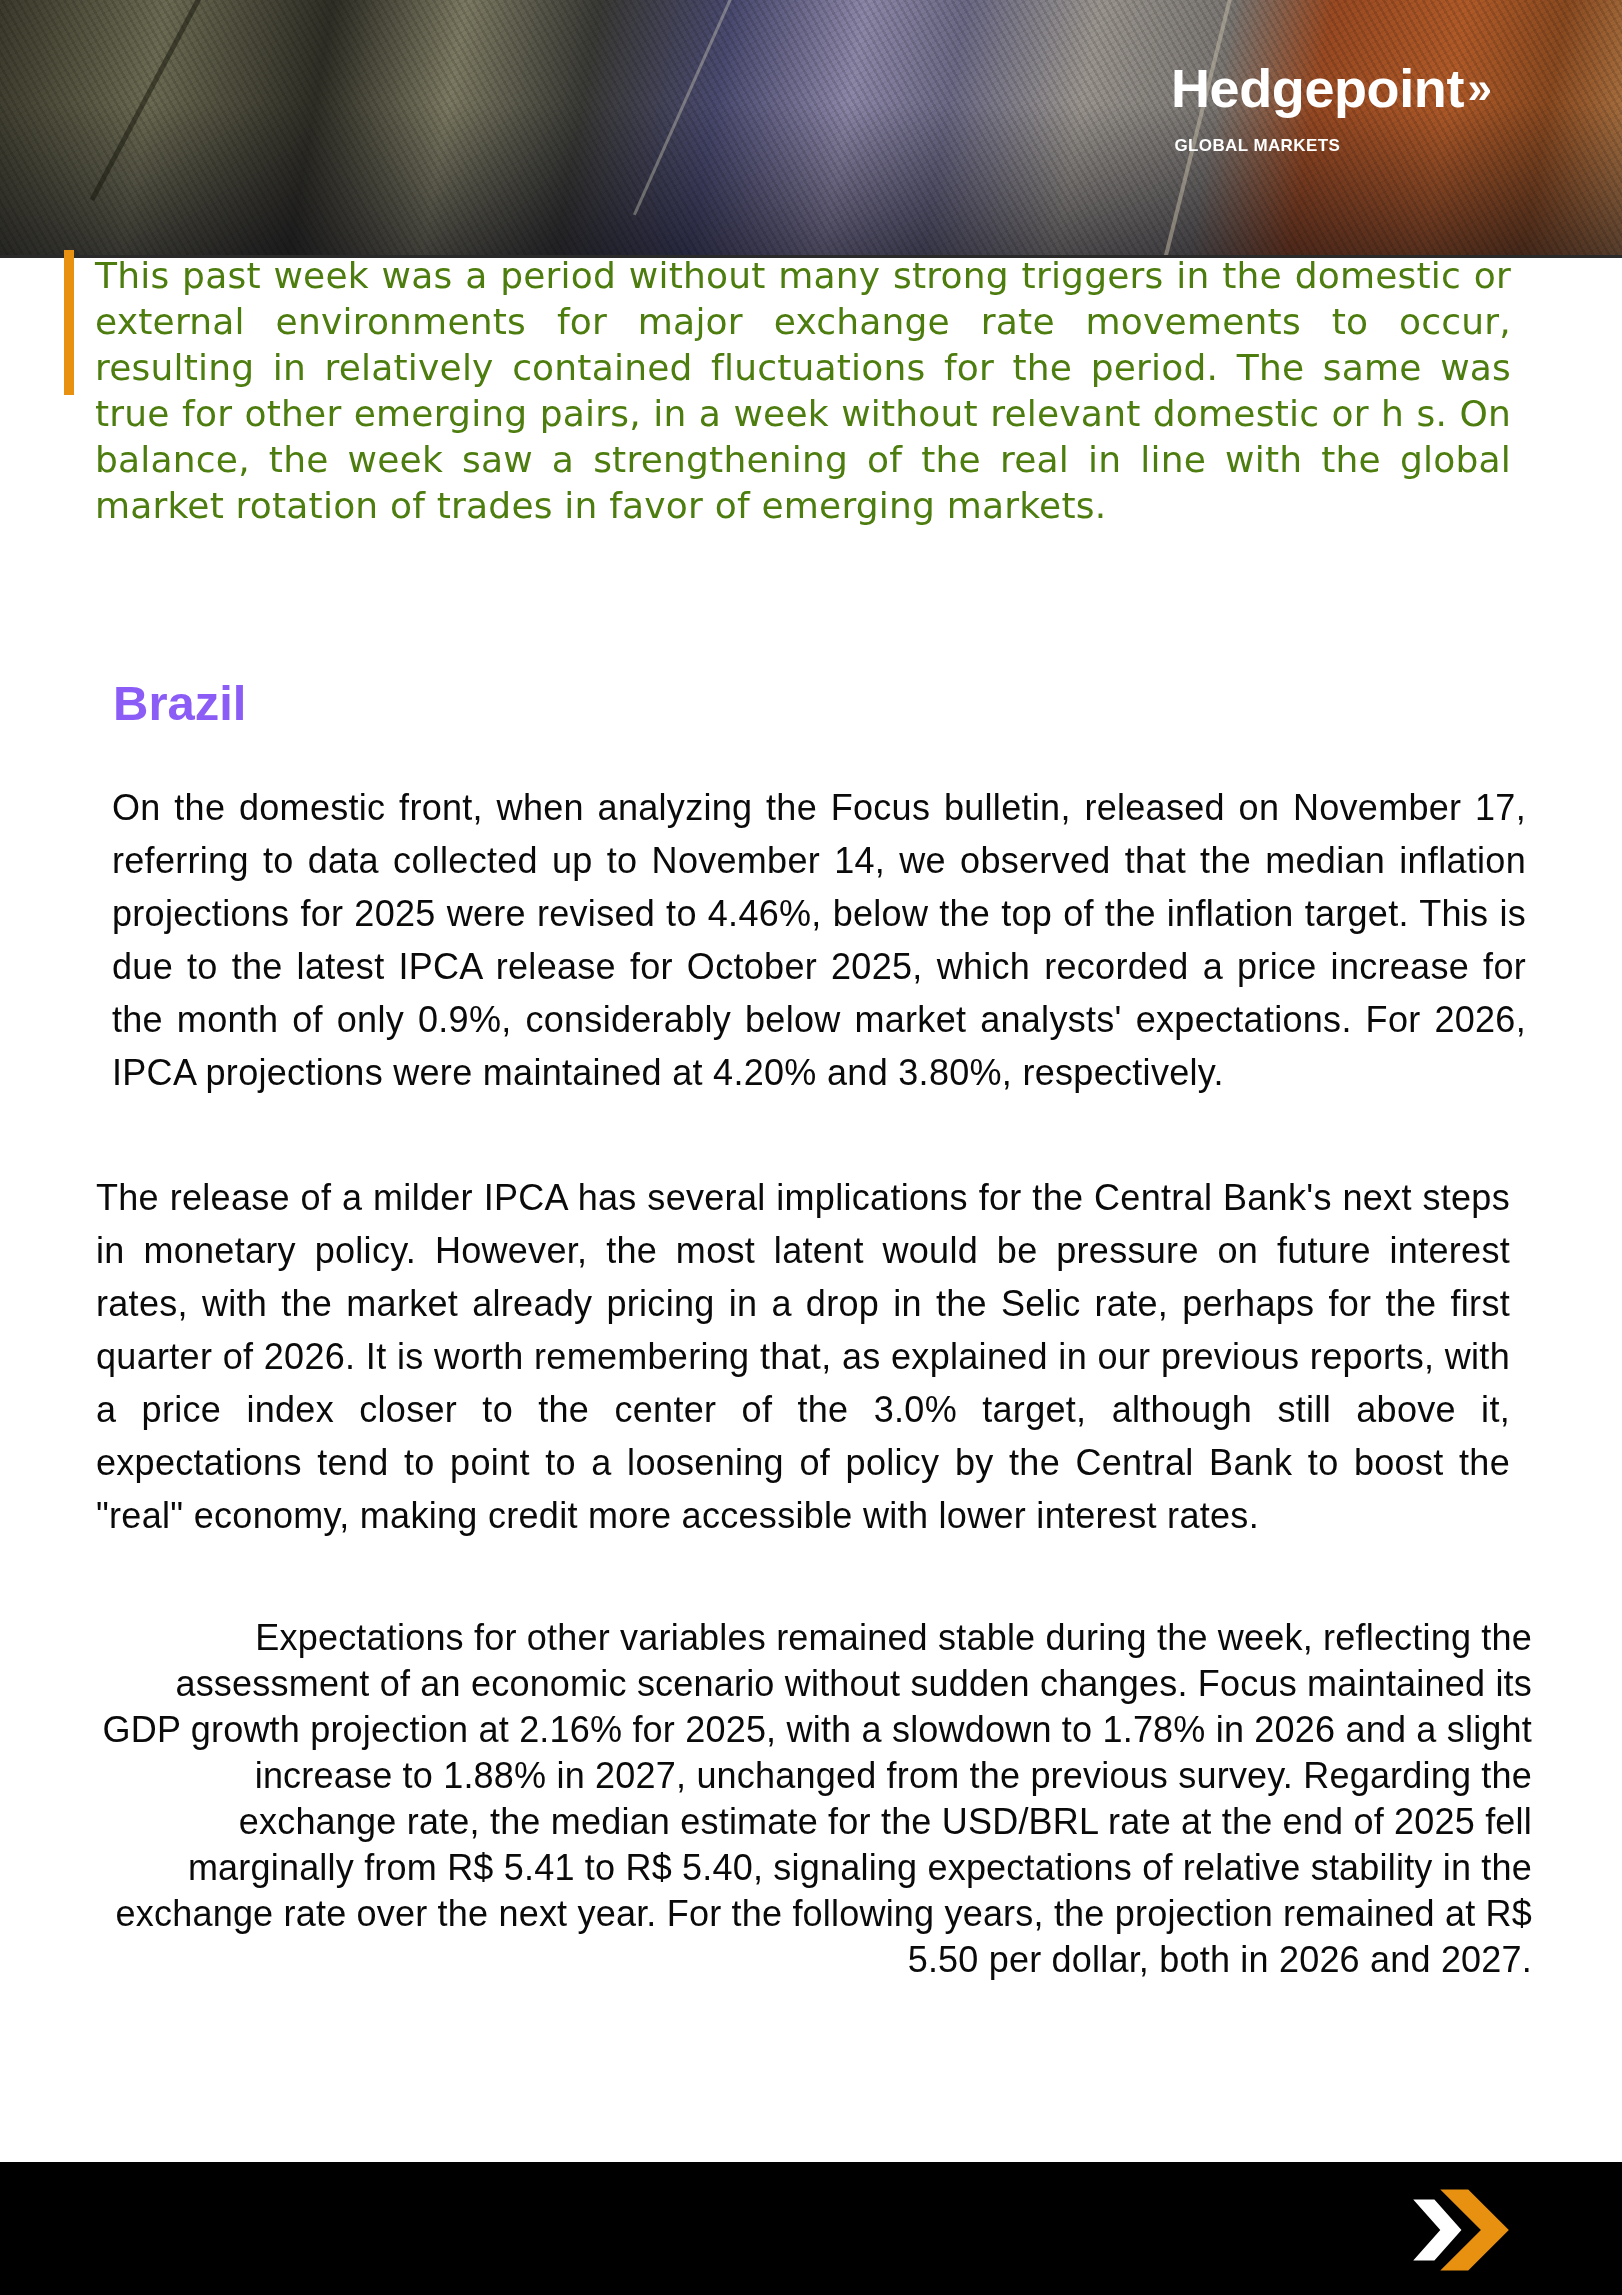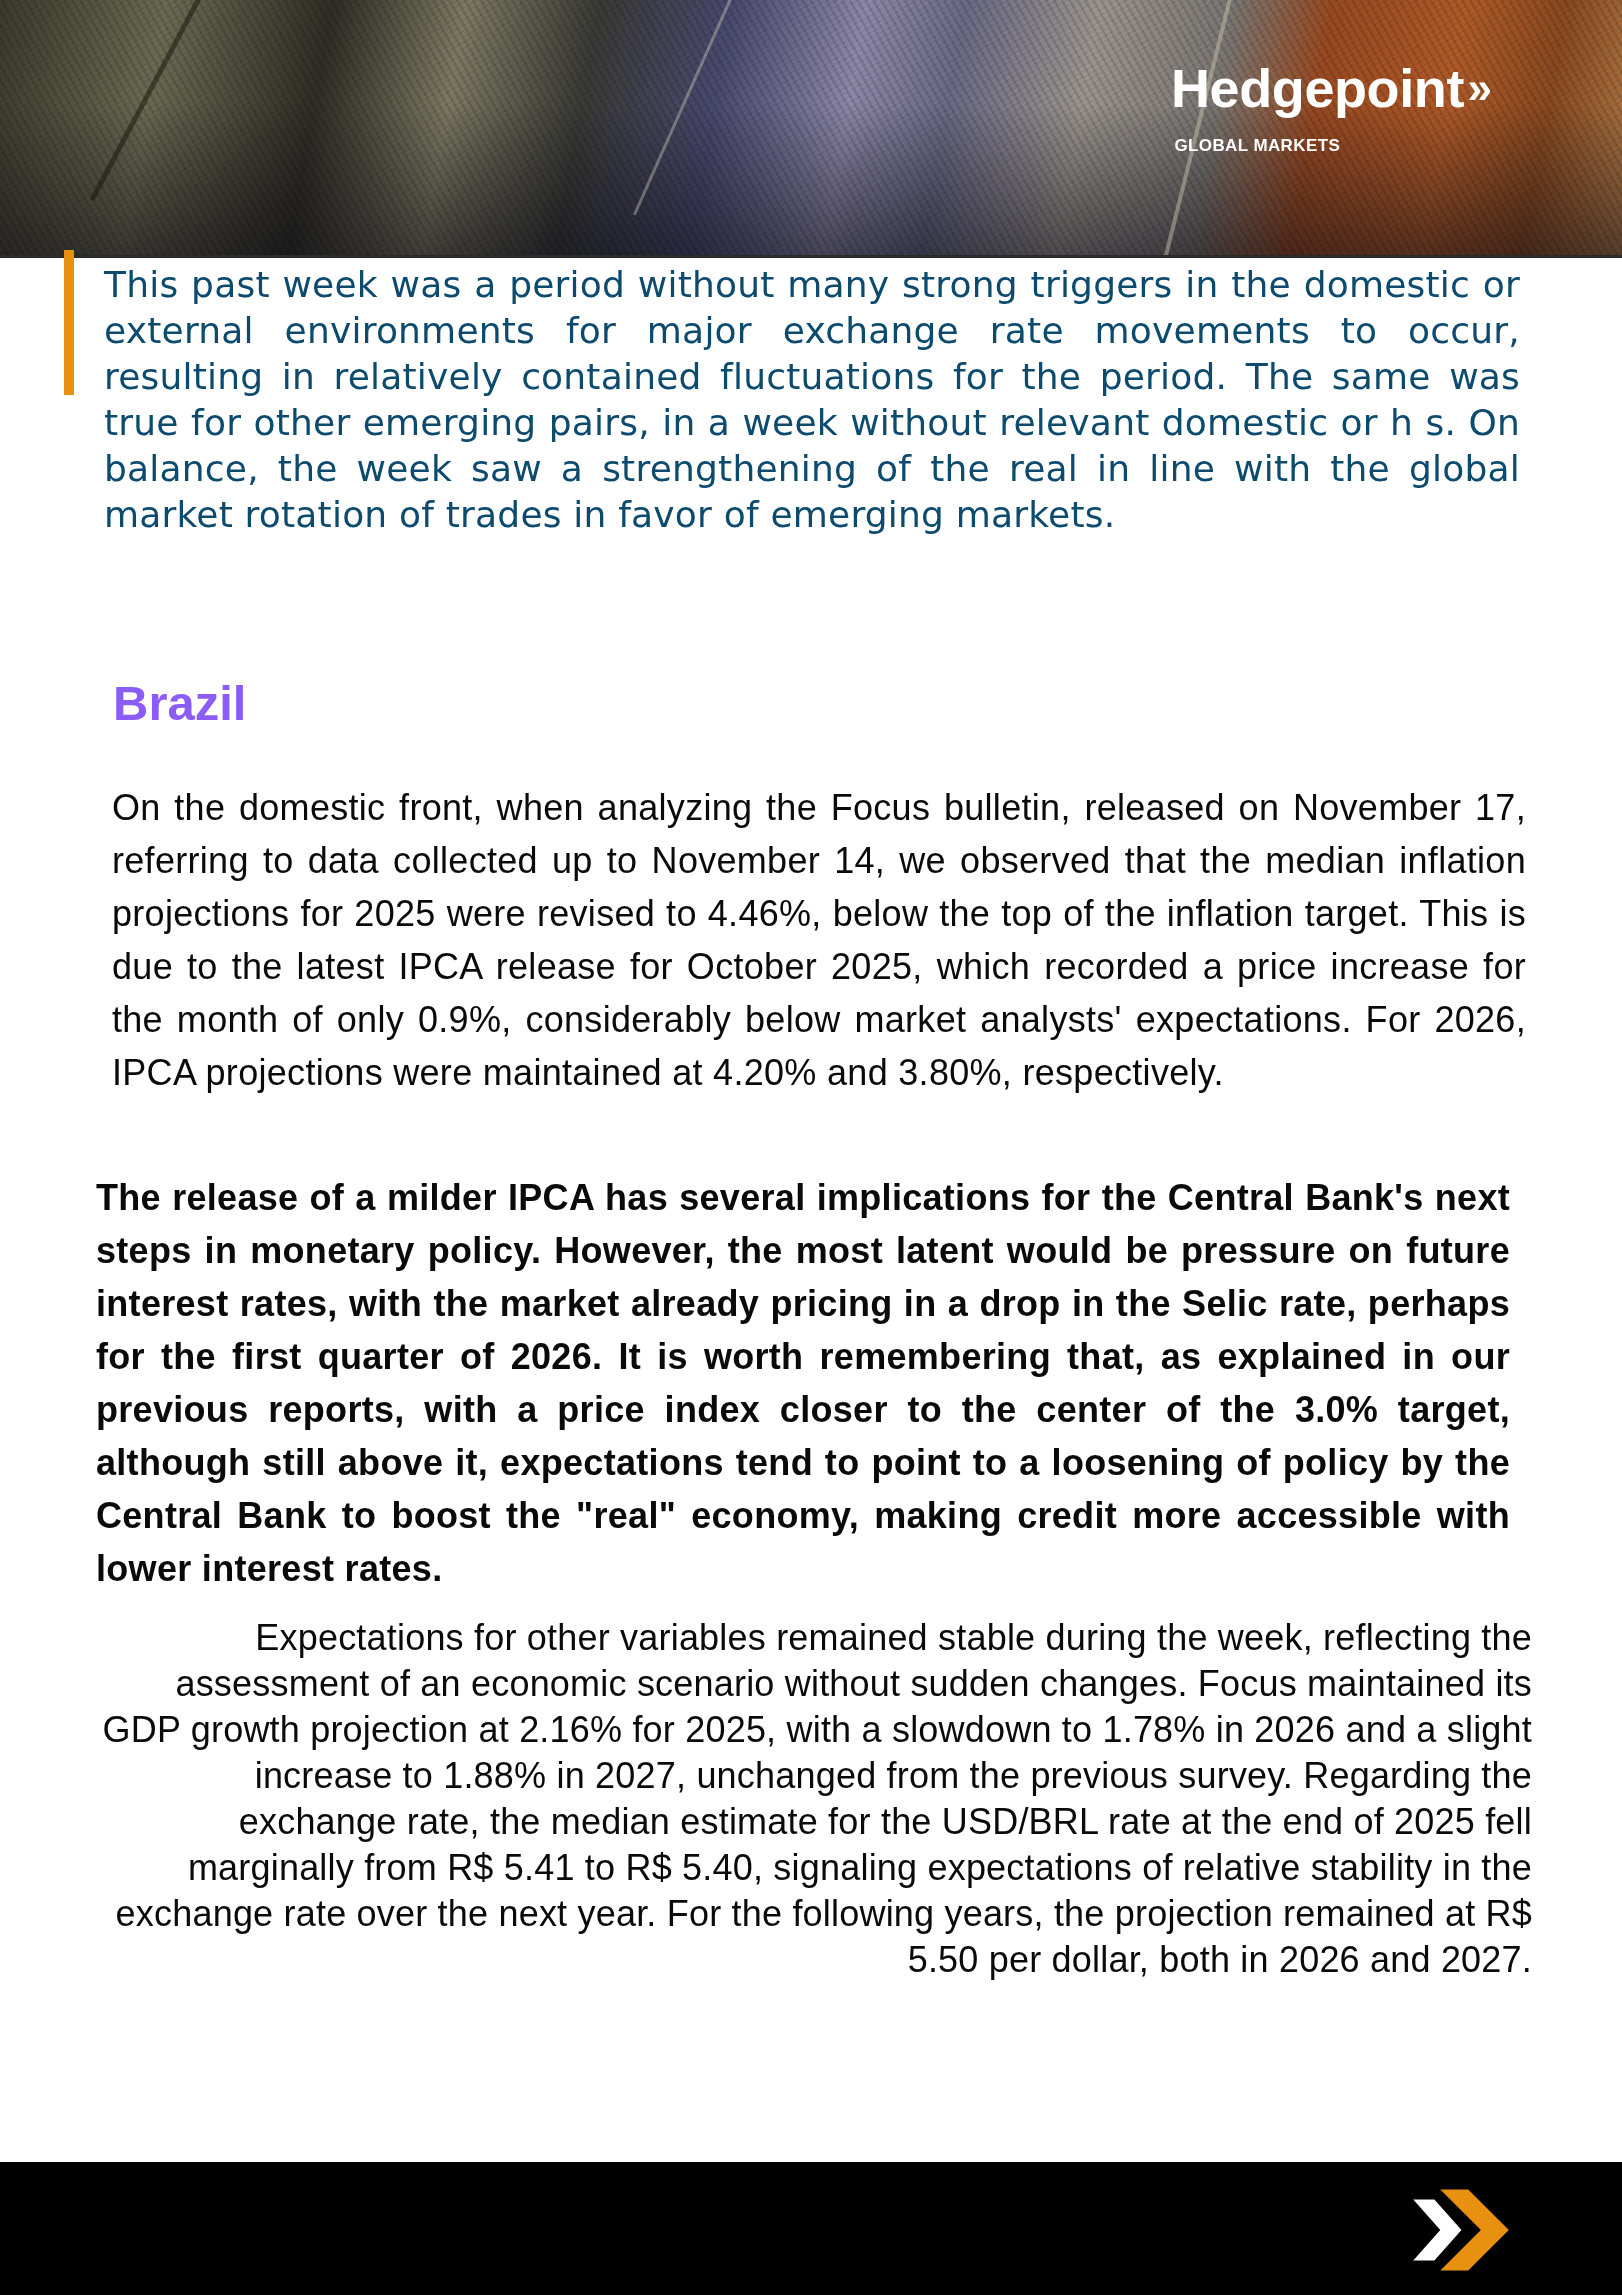--- a/index.html
+++ b/index.html
@@ -40,34 +40,34 @@
     font-size: 17px; letter-spacing: 0.4px; margin-top: 21px; margin-left: 3.4px;
   }
 
   .accent-bar {
     position: absolute; left: 64px; top: 250px; width: 10px; height: 145px;
     background: #E8900F;
   }
   .intro {
     position: absolute; left: 95px; top: 253px; width: 1416px;
     font-family: "DejaVu Sans", sans-serif; font-size: 36px; line-height: 46px;
-    text-align: justify; color: #0c4a6e; letter-spacing: 0.2px;
-    margin: 9px;
+    text-align: justify; color: #4d7c0f; letter-spacing: 0.2px;
+    margin: 0;
   }
   .section-title {
     position: absolute; left: 95px; top: 661px;
     font-family: "Liberation Sans", sans-serif; font-weight: 700;
     font-size: 49px; line-height: 1; margin: 18px; color: #8b5cf6;
   }
   .body-p {
     position: absolute; left: 96px; width: 1414px; margin: 0;
     font-family: "Liberation Sans", sans-serif; font-size: 36px; color: #0a0a0a;
   }
   .p1 { top: 781px; line-height: 53px; text-align: justify; letter-spacing: 0.3px; margin-left: 16px; }
-  .p2 { top: 1171px; line-height: 53px; text-align: justify; letter-spacing: 0.3px; font-weight: bold; }
+  .p2 { top: 1171px; line-height: 53px; text-align: justify; letter-spacing: 0.3px; }
   .p3 { top: 1615px; width: 1436px; line-height: 46px; text-align: right; letter-spacing: 0.2px; }
 
   .footer {
     position: absolute; left: 0; top: 2162px; width: 1622px; height: 133px;
     background: #000000;
   }
   .footer-logo { position: absolute; left: 1409px; top: 24px; width: 110px; height: 88px; }
 </style>
 </head>
 <body>

